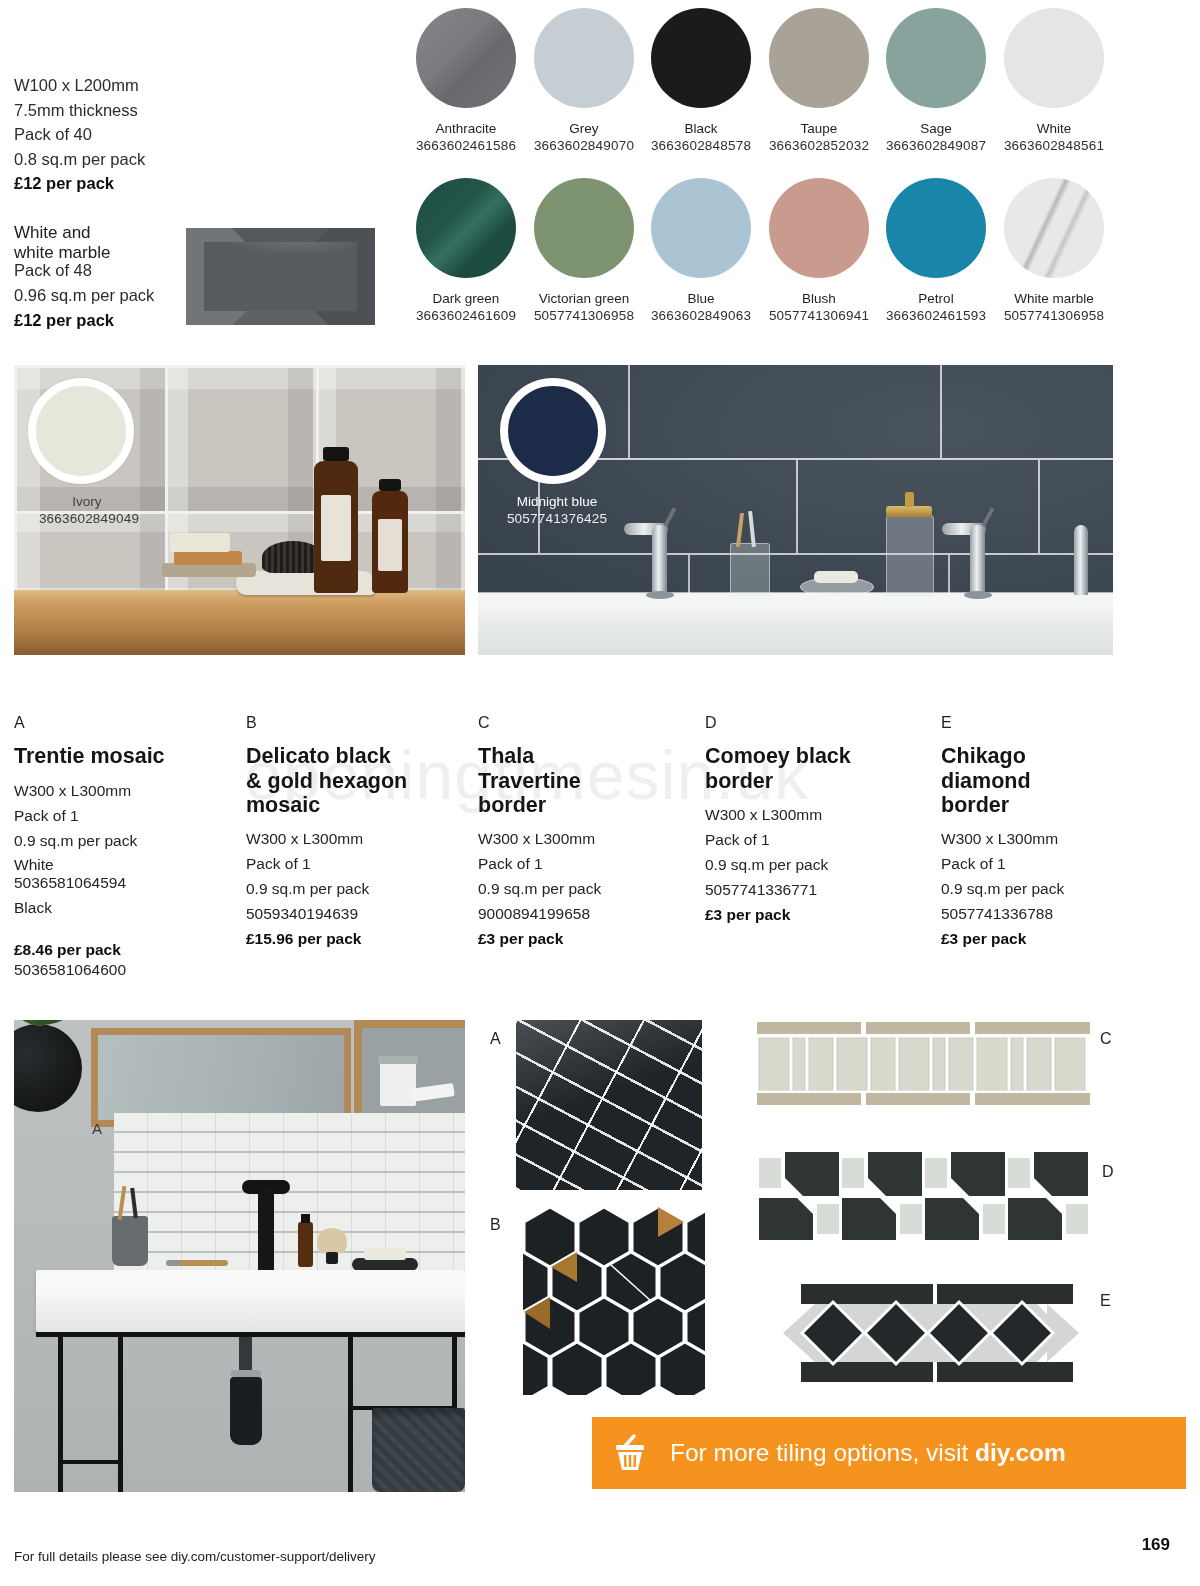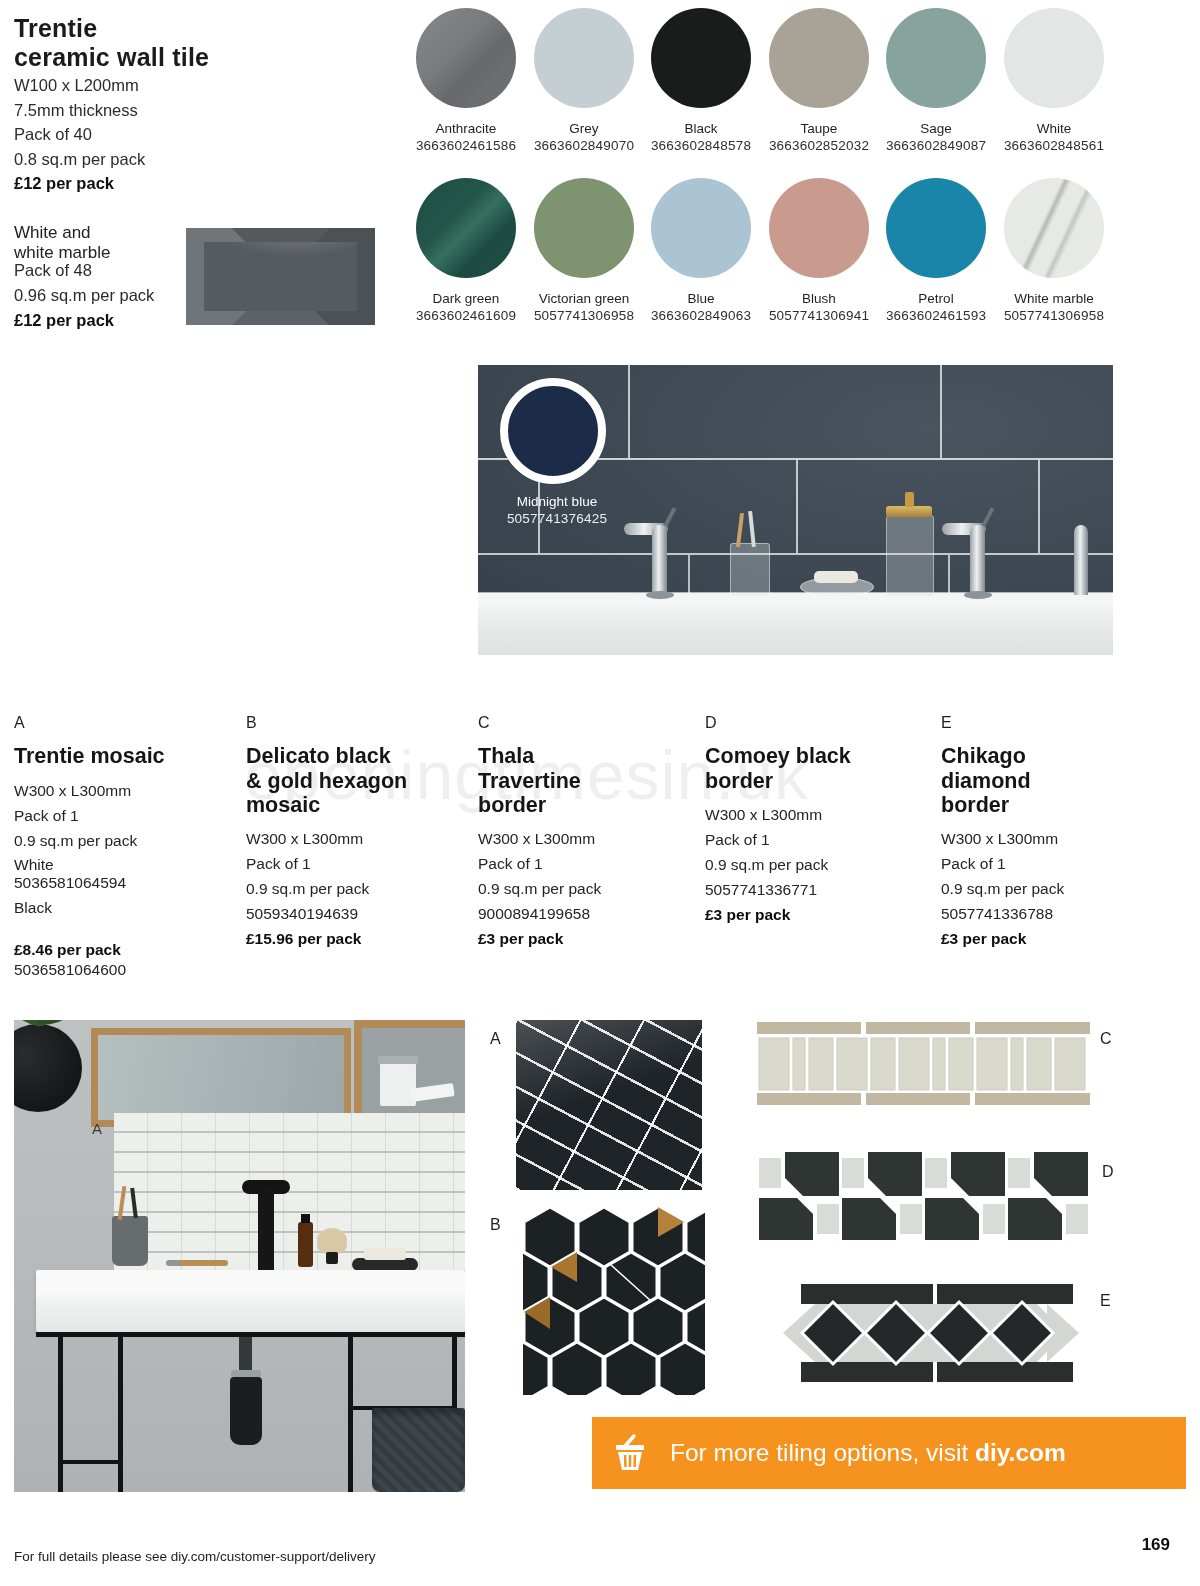--- a/index.html
+++ b/index.html
@@ -28,24 +28,20 @@
   .footer{font-size:13.5px;color:#1c1c1c;}
   .banner-text{font-size:24.5px;color:#fff;}
   .banner-bold{font-weight:700;}
   .pagenum{font-size:17px;font-weight:700;color:#111;}
 </style>
 </head>
 <body>
 
 <div class="page">
 
-  <div class="abs t-title" style="left:14px;top:14px;">
-    <span>Trentie</span><br>
-    <span>ceramic wall tile</span>
-  </div>
   <div class="abs t-spec" style="left:14px;top:76px;">W100 x L200mm</div>
   <div class="abs t-spec" style="left:14px;top:101px;">7.5mm thickness</div>
   <div class="abs t-spec" style="left:14px;top:125px;">Pack of 40</div>
   <div class="abs t-spec" style="left:14px;top:150px;">0.8 sq.m per pack</div>
   <div class="abs t-bold" style="left:14px;top:174px;">£12 per pack</div>
 
   <div class="abs t-name" style="left:14px;top:223px;">
     <span>White and</span><br>
     <span>white marble</span>
   </div>
@@ -94,20 +90,47 @@
   <div class="swname" style="left:876px;top:291px;">Petrol</div>
   <div class="swname" style="left:994px;top:291px;">White marble</div>
 
   <div class="swcode" style="left:398px;top:308px;">3663602461609</div>
   <div class="swcode" style="left:516px;top:308px;">5057741306958</div>
   <div class="swcode" style="left:633px;top:308px;">3663602849063</div>
   <div class="swcode" style="left:751px;top:308px;">5057741306941</div>
   <div class="swcode" style="left:868px;top:308px;">3663602461593</div>
   <div class="swcode" style="left:986px;top:308px;">5057741306958</div>
 
+  <div class="abs photo" style="left:14px;top:365px;width:451px;height:290px;
+              background:
+                repeating-linear-gradient(90deg, #f2f1ee 0 3px, rgba(0,0,0,0) 3px 151px),
+                repeating-linear-gradient(180deg, #f2f1ee 0 3px, rgba(0,0,0,0) 3px 146px),
+                repeating-linear-gradient(90deg, rgba(255,255,255,.35) 3px 26px, rgba(0,0,0,0) 26px 126px, rgba(0,0,0,.08) 126px 151px),
+                repeating-linear-gradient(180deg, rgba(255,255,255,.30) 3px 24px, rgba(0,0,0,0) 24px 122px, rgba(0,0,0,.09) 122px 146px),
+                #c9c6c0;">
+    <div class="abs" style="left:0;top:225px;width:451px;height:65px;
+                background:linear-gradient(180deg,#e2bc85 0,#cf9f63 18%,#b2824a 60%,#8a5c33 100%);box-shadow:0 -2px 0 rgba(255,255,255,.35);"></div>
+    <div class="abs" style="left:222px;top:206px;width:140px;height:24px;background:#e7e3da;border-radius:10px 14px 6px 10px;box-shadow:0 2px 2px rgba(0,0,0,.2);"></div>
+    <div class="abs" style="left:148px;top:198px;width:94px;height:14px;background:#b4a68e;border-radius:4px;"></div>
+    <div class="abs" style="left:160px;top:186px;width:68px;height:14px;background:#c08848;border-radius:3px;"></div>
+    <div class="abs" style="left:156px;top:168px;width:60px;height:19px;background:#eae6d8;border-radius:3px;"></div>
+    <div class="abs" style="left:248px;top:176px;width:62px;height:32px;border-radius:50% 50% 20% 20%;
+                background:repeating-linear-gradient(90deg,#1c1c1c 0 3px,#3a362e 3px 6px);"></div>
+    <div class="abs" style="left:300px;top:96px;width:44px;height:132px;background:#4f2a10;border-radius:9px 9px 4px 4px;">
+      <div class="abs" style="left:9px;top:-14px;width:26px;height:14px;background:#141414;border-radius:3px;"></div>
+      <div class="abs" style="left:7px;top:34px;width:30px;height:66px;background:rgba(245,242,235,.92);border-radius:2px;"></div>
+    </div>
+    <div class="abs" style="left:358px;top:126px;width:36px;height:102px;background:#52290e;border-radius:8px 8px 4px 4px;">
+      <div class="abs" style="left:7px;top:-12px;width:22px;height:12px;background:#141414;border-radius:3px;"></div>
+      <div class="abs" style="left:6px;top:28px;width:24px;height:52px;background:rgba(245,242,235,.9);border-radius:2px;"></div>
+    </div>
+    <div class="photo-sw" style="left: 14px; top: 13px; background: rgb(228, 231, 217);"></div>
+    <div class="psname" style="left:8px;top:129px;width:130px;color:#424242;">Ivory</div>
+    <div class="pscode" style="left:0px;top:146px;width:150px;color:#3c3c3c;">3663602849049</div>
+  </div>
 
   <div class="abs photo" style="left:478px;top:365px;width:635px;height:290px;
               background:radial-gradient(130% 120% at 72% 22%, #4a545e 0%, #3a444e 60%, #333d47 100%);">
     <div class="abs" style="left:0;top:93px;width:635px;height:2px;background:rgba(255,255,255,.75);"></div>
     <div class="abs" style="left:0;top:188px;width:635px;height:2px;background:rgba(255,255,255,.7);"></div>
     <div class="abs" style="left:150px;top:0;width:2px;height:93px;background:rgba(255,255,255,.7);"></div>
     <div class="abs" style="left:462px;top:0;width:2px;height:93px;background:rgba(255,255,255,.7);"></div>
     <div class="abs" style="left:60px;top:95px;width:2px;height:93px;background:rgba(255,255,255,.7);"></div>
     <div class="abs" style="left:318px;top:95px;width:2px;height:93px;background:rgba(255,255,255,.7);"></div>
     <div class="abs" style="left:560px;top:95px;width:2px;height:93px;background:rgba(255,255,255,.7);"></div>

